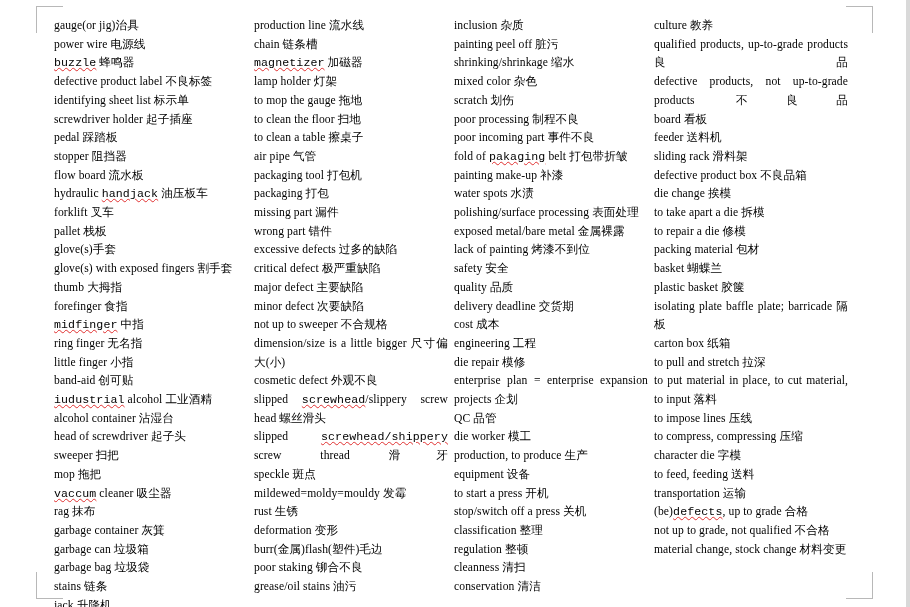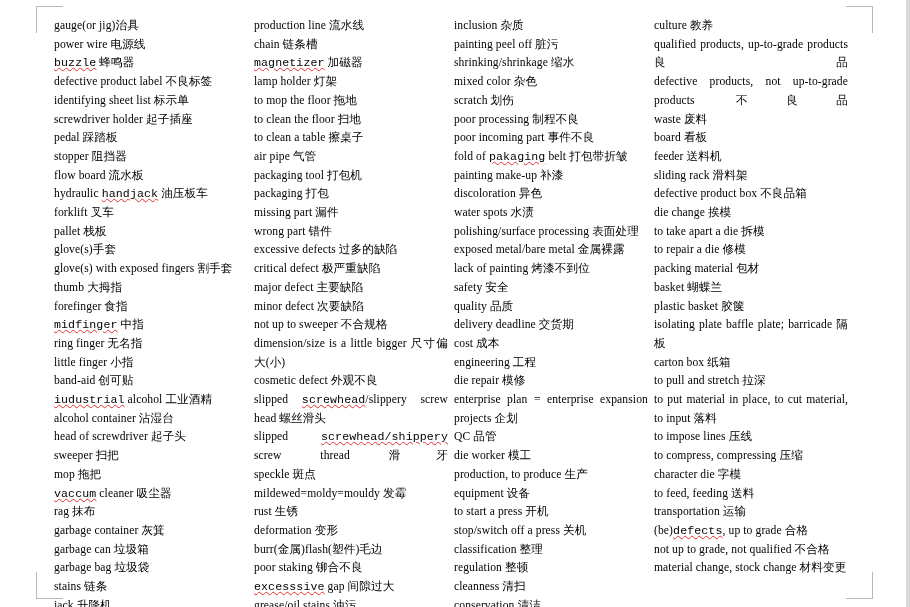--- a/index.html
+++ b/index.html
@@ -131,21 +131,21 @@
         <p class="entry">garbage can 垃圾箱</p>
         <p class="entry">garbage bag 垃圾袋</p>
         <p class="entry">stains 链条</p>
         <p class="entry">jack 升降机</p>
       </div>
     <div class="column">
         <p class="entry">production line 流水线</p>
         <p class="entry">chain 链条槽</p>
         <p class="entry"><span class="sp">magnetizer</span> 加磁器</p>
         <p class="entry">lamp holder 灯架</p>
-        <p class="entry">to mop the floor 拖地</p>
+        <p class="entry">to mop the gauge 拖地</p>
         <p class="entry">to clean the floor 扫地</p>
         <p class="entry">to clean a table 擦桌子</p>
         <p class="entry">air pipe 气管</p>
         <p class="entry">packaging tool 打包机</p>
         <p class="entry">packaging 打包</p>
         <p class="entry">missing part 漏件</p>
         <p class="entry">wrong part 错件</p>
         <p class="entry">excessive defects 过多的缺陷</p>
         <p class="entry">critical defect 极严重缺陷</p>
         <p class="entry">major defect 主要缺陷</p>
@@ -154,34 +154,32 @@
         <p class="entry">dimension/size is a little bigger 尺寸偏大(小)</p>
         <p class="entry">cosmetic defect 外观不良</p>
         <p class="entry">slipped <span class="sp">screwhead</span>/slippery screw head 螺丝滑头</p>
         <p class="entry justify-loose">slipped <span class="sp">screwhead/shippery</span> screw thread 滑牙</p>
         <p class="entry">speckle 斑点</p>
         <p class="entry">mildewed=moldy=mouldy 发霉</p>
         <p class="entry">rust 生锈</p>
         <p class="entry">deformation 变形</p>
         <p class="entry">burr(金属)flash(塑件)毛边</p>
         <p class="entry">poor staking 铆合不良</p>
-        <p class="entry"><span class="sp">excesssive</span> gap 间隙过大</p>
         <p class="entry">grease/oil stains 油污</p>
       </div>
     <div class="column">
         <p class="entry">inclusion 杂质</p>
         <p class="entry">painting peel off 脏污</p>
         <p class="entry">shrinking/shrinkage 缩水</p>
         <p class="entry">mixed color 杂色</p>
         <p class="entry">scratch 划伤</p>
         <p class="entry">poor processing  制程不良</p>
         <p class="entry">poor incoming part 事件不良</p>
         <p class="entry">fold of <span class="sp">pakaging</span> belt 打包带折皱</p>
         <p class="entry">painting make-up 补漆</p>
-        <p class="entry">discoloration 异色</p>
         <p class="entry">water spots 水渍</p>
         <p class="entry">polishing/surface processing 表面处理</p>
         <p class="entry">exposed metal/bare metal 金属裸露</p>
         <p class="entry">lack of painting 烤漆不到位</p>
         <p class="entry">safety 安全</p>
         <p class="entry">quality 品质</p>
         <p class="entry">delivery deadline 交货期</p>
         <p class="entry">cost 成本</p>
         <p class="entry">engineering 工程</p>
         <p class="entry">die repair 模修</p>
@@ -194,21 +192,20 @@
         <p class="entry">stop/switch off a press 关机</p>
         <p class="entry">classification 整理</p>
         <p class="entry">regulation 整顿</p>
         <p class="entry">cleanness 清扫</p>
         <p class="entry">conservation 清洁</p>
       </div>
     <div class="column">
         <p class="entry">culture 教养</p>
         <p class="entry justify-loose">qualified     products,    up-to-grade products 良品</p>
         <p class="entry justify-loose">defective  products,  not  up-to-grade products 不良品</p>
-        <p class="entry">waste 废料</p>
         <p class="entry">board 看板</p>
         <p class="entry">feeder 送料机</p>
         <p class="entry">sliding rack 滑料架</p>
         <p class="entry">defective product box 不良品箱</p>
         <p class="entry">die change  挨模</p>
         <p class="entry">to take apart a die 拆模</p>
         <p class="entry">to repair a die 修模</p>
         <p class="entry">packing material 包材</p>
         <p class="entry">basket 蝴蝶兰</p>
         <p class="entry">plastic basket 胶箧</p>

